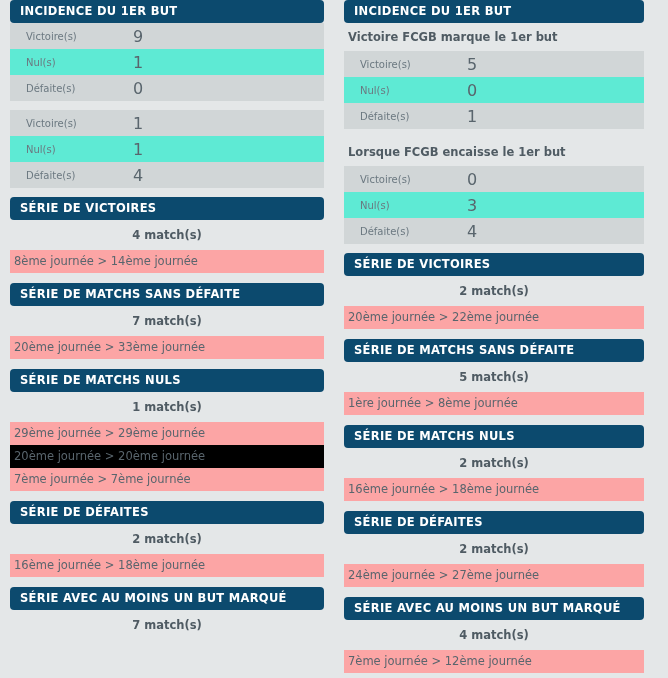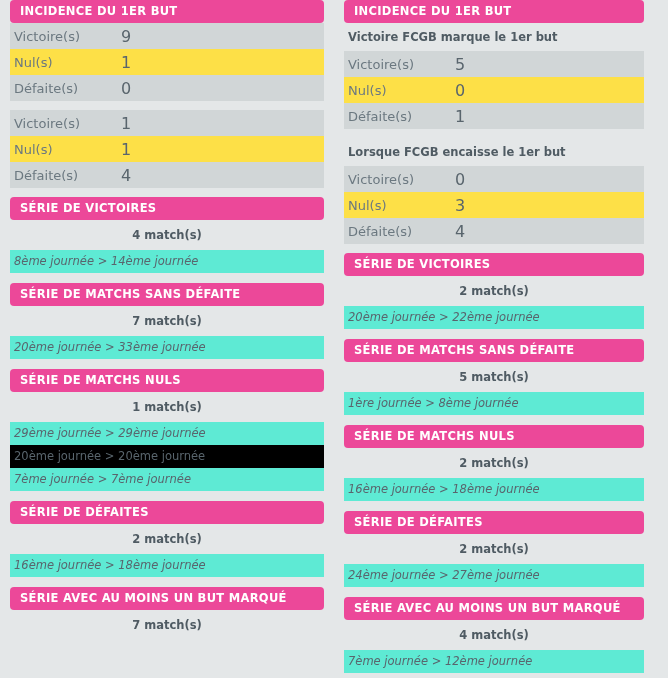--- a/index.html
+++ b/index.html
@@ -25,21 +25,21 @@
   .column {
     width: 334px;
     box-sizing: border-box;
     position: relative;
   }
   .column.left  { padding: 0 10px 0 10px; }
   .column.right { padding: 0 24px 0 10px; }
 
   
   .bar {
-    background: #ec4899;
+    background: #0c4a6e;
     color: #ffffff;
     font-size: 11.5px;
     font-weight: bold;
     letter-spacing: 0.3px;
     padding: 5px 0 5px 10px;
     border-radius: 4px;
     line-height: 13px;
     height: 13px;
     box-sizing: content-box;
     overflow: hidden;
@@ -53,25 +53,25 @@
     font-weight: bold;
     padding: 8px 0 7px 4px;
     line-height: 13px;
     white-space: nowrap;
   }
 
   
   .inc-table { width: 100%; border-collapse: collapse; }
   .inc-row { height: 26px; }
   .inc-row.odd  { background: #d1d6d7; }
-  .inc-row.even { background: #fde047; }
+  .inc-row.even { background: #5eead4; }
   .inc-label {
     color: #6b7880;
-    font-size: 13px;
-    padding-left: 4px;
+    font-size: 10px;
+    padding-left: 16px;
     width: 100px;
     white-space: nowrap;
   }
   .inc-value {
     color: #59656d;
     font-size: 16px;
     text-align: left;
     padding-left: 6px;
     white-space: nowrap;
   }
@@ -88,21 +88,21 @@
   }
   .series-list { }
   .series-item {
     color: #59656d;
     font-size: 11.5px;
     height: 23px;
     line-height: 23px;
     padding-left: 4px;
     white-space: nowrap;
   }
-  .series-item.odd  { background: #5eead4; font-style: italic; }
+  .series-item.odd  { background: #fca5a5; }
   .series-item.even { background: #000000; }
 
   .gap-after-table { height: 9px; }
   .gap-after-series { height: 10px; }
   .block { }
 </style>
 </head>
 <body>
 
 <div class="stats-page">

